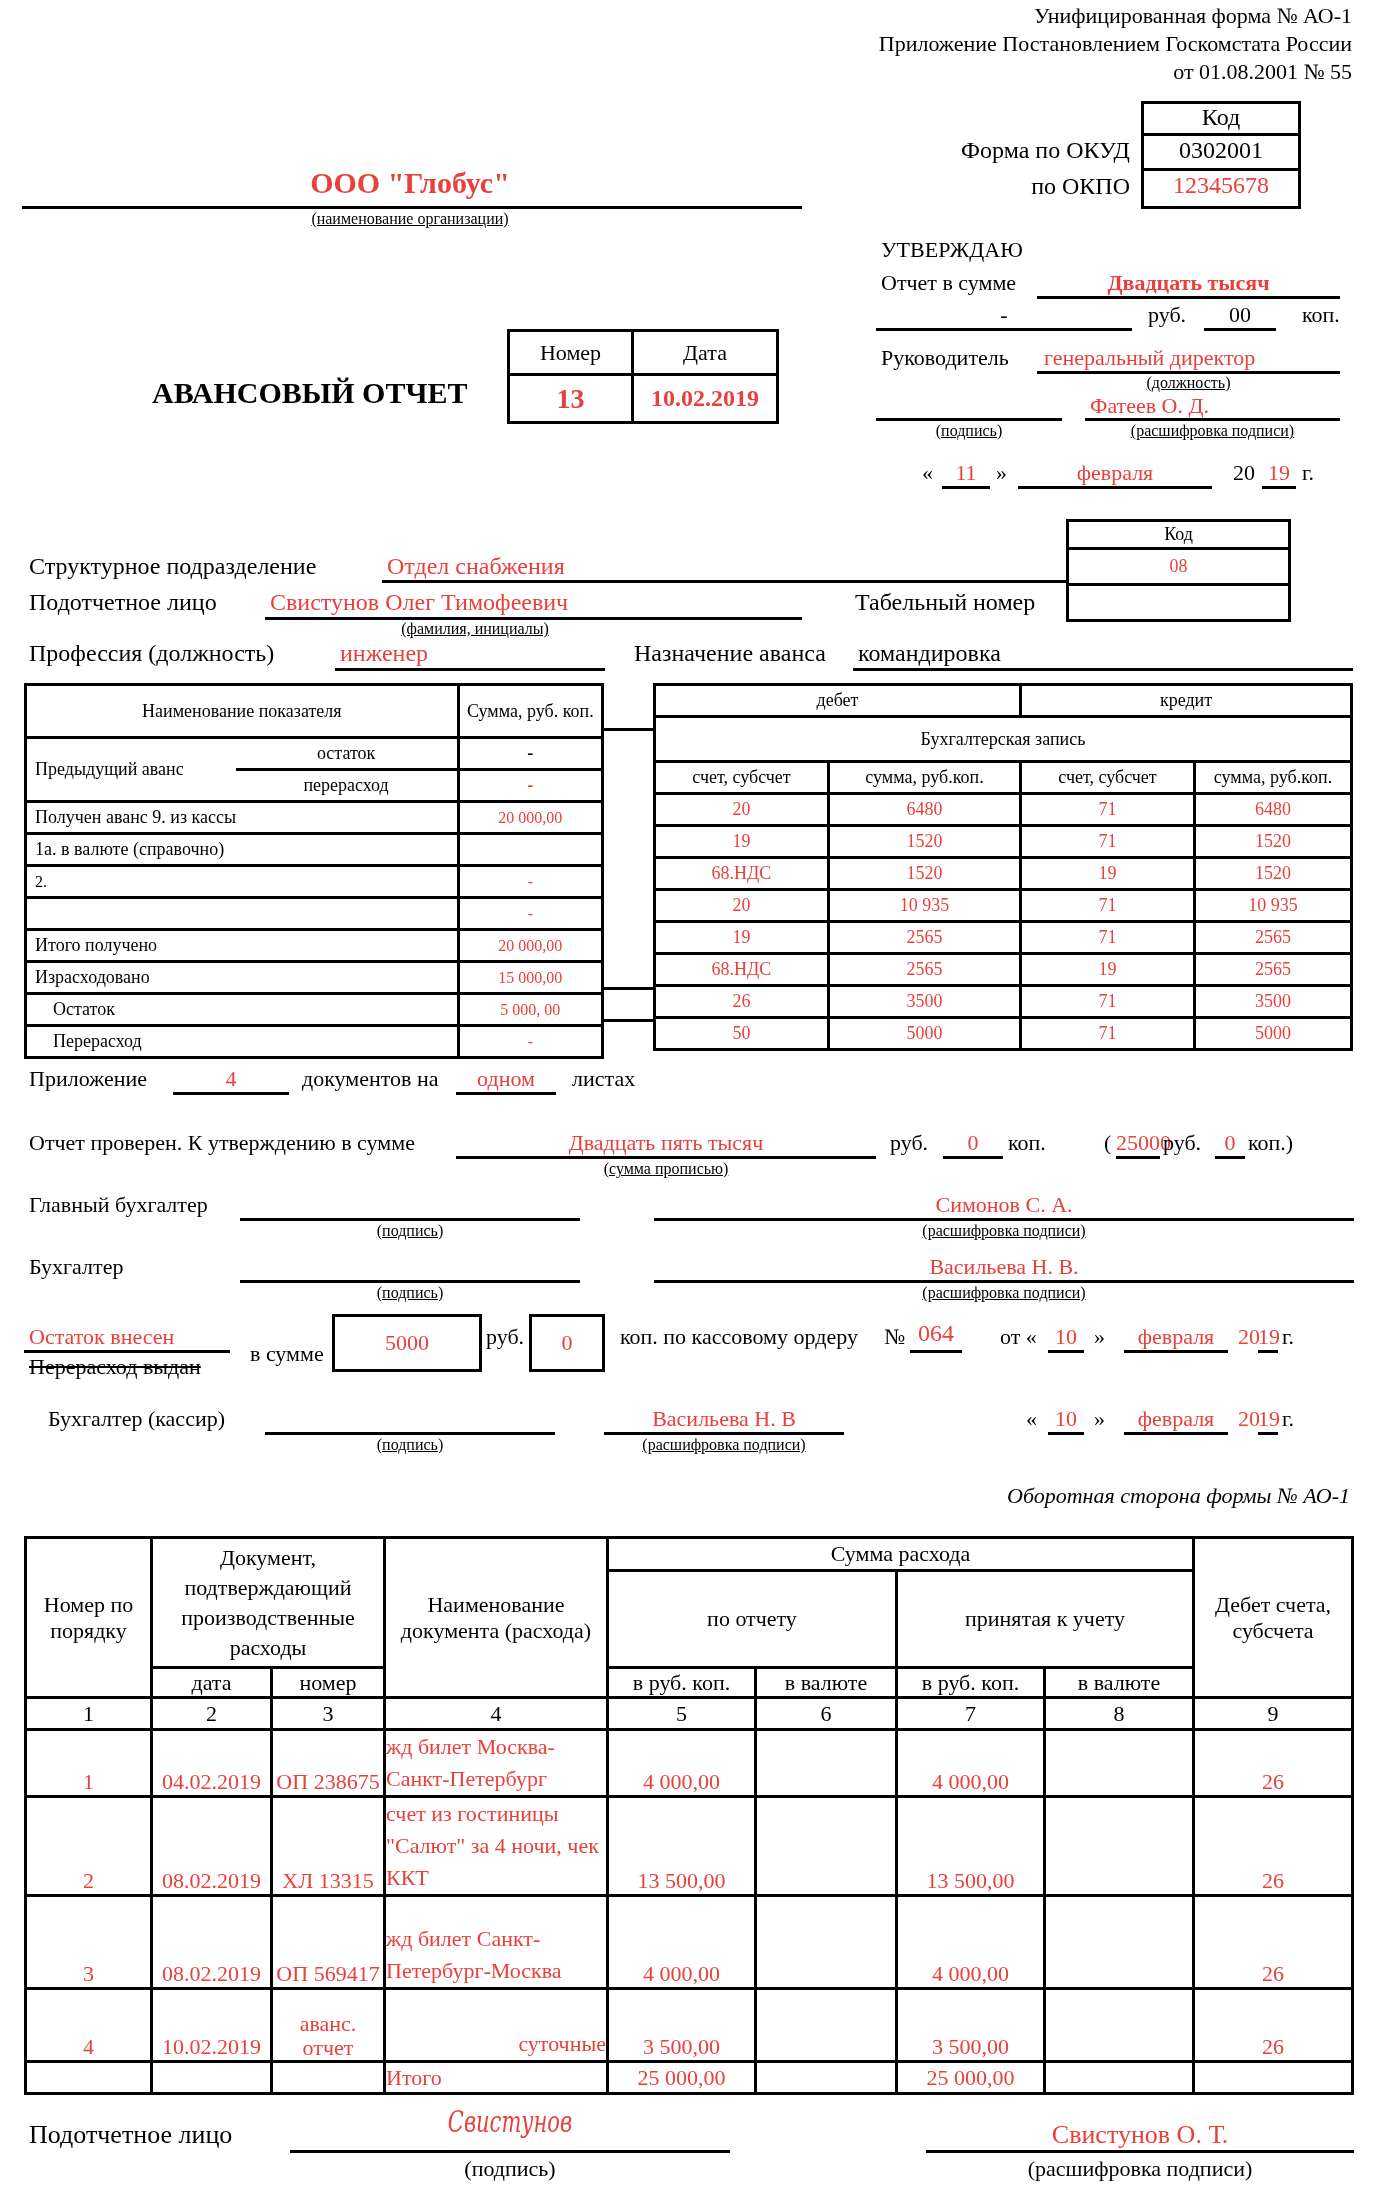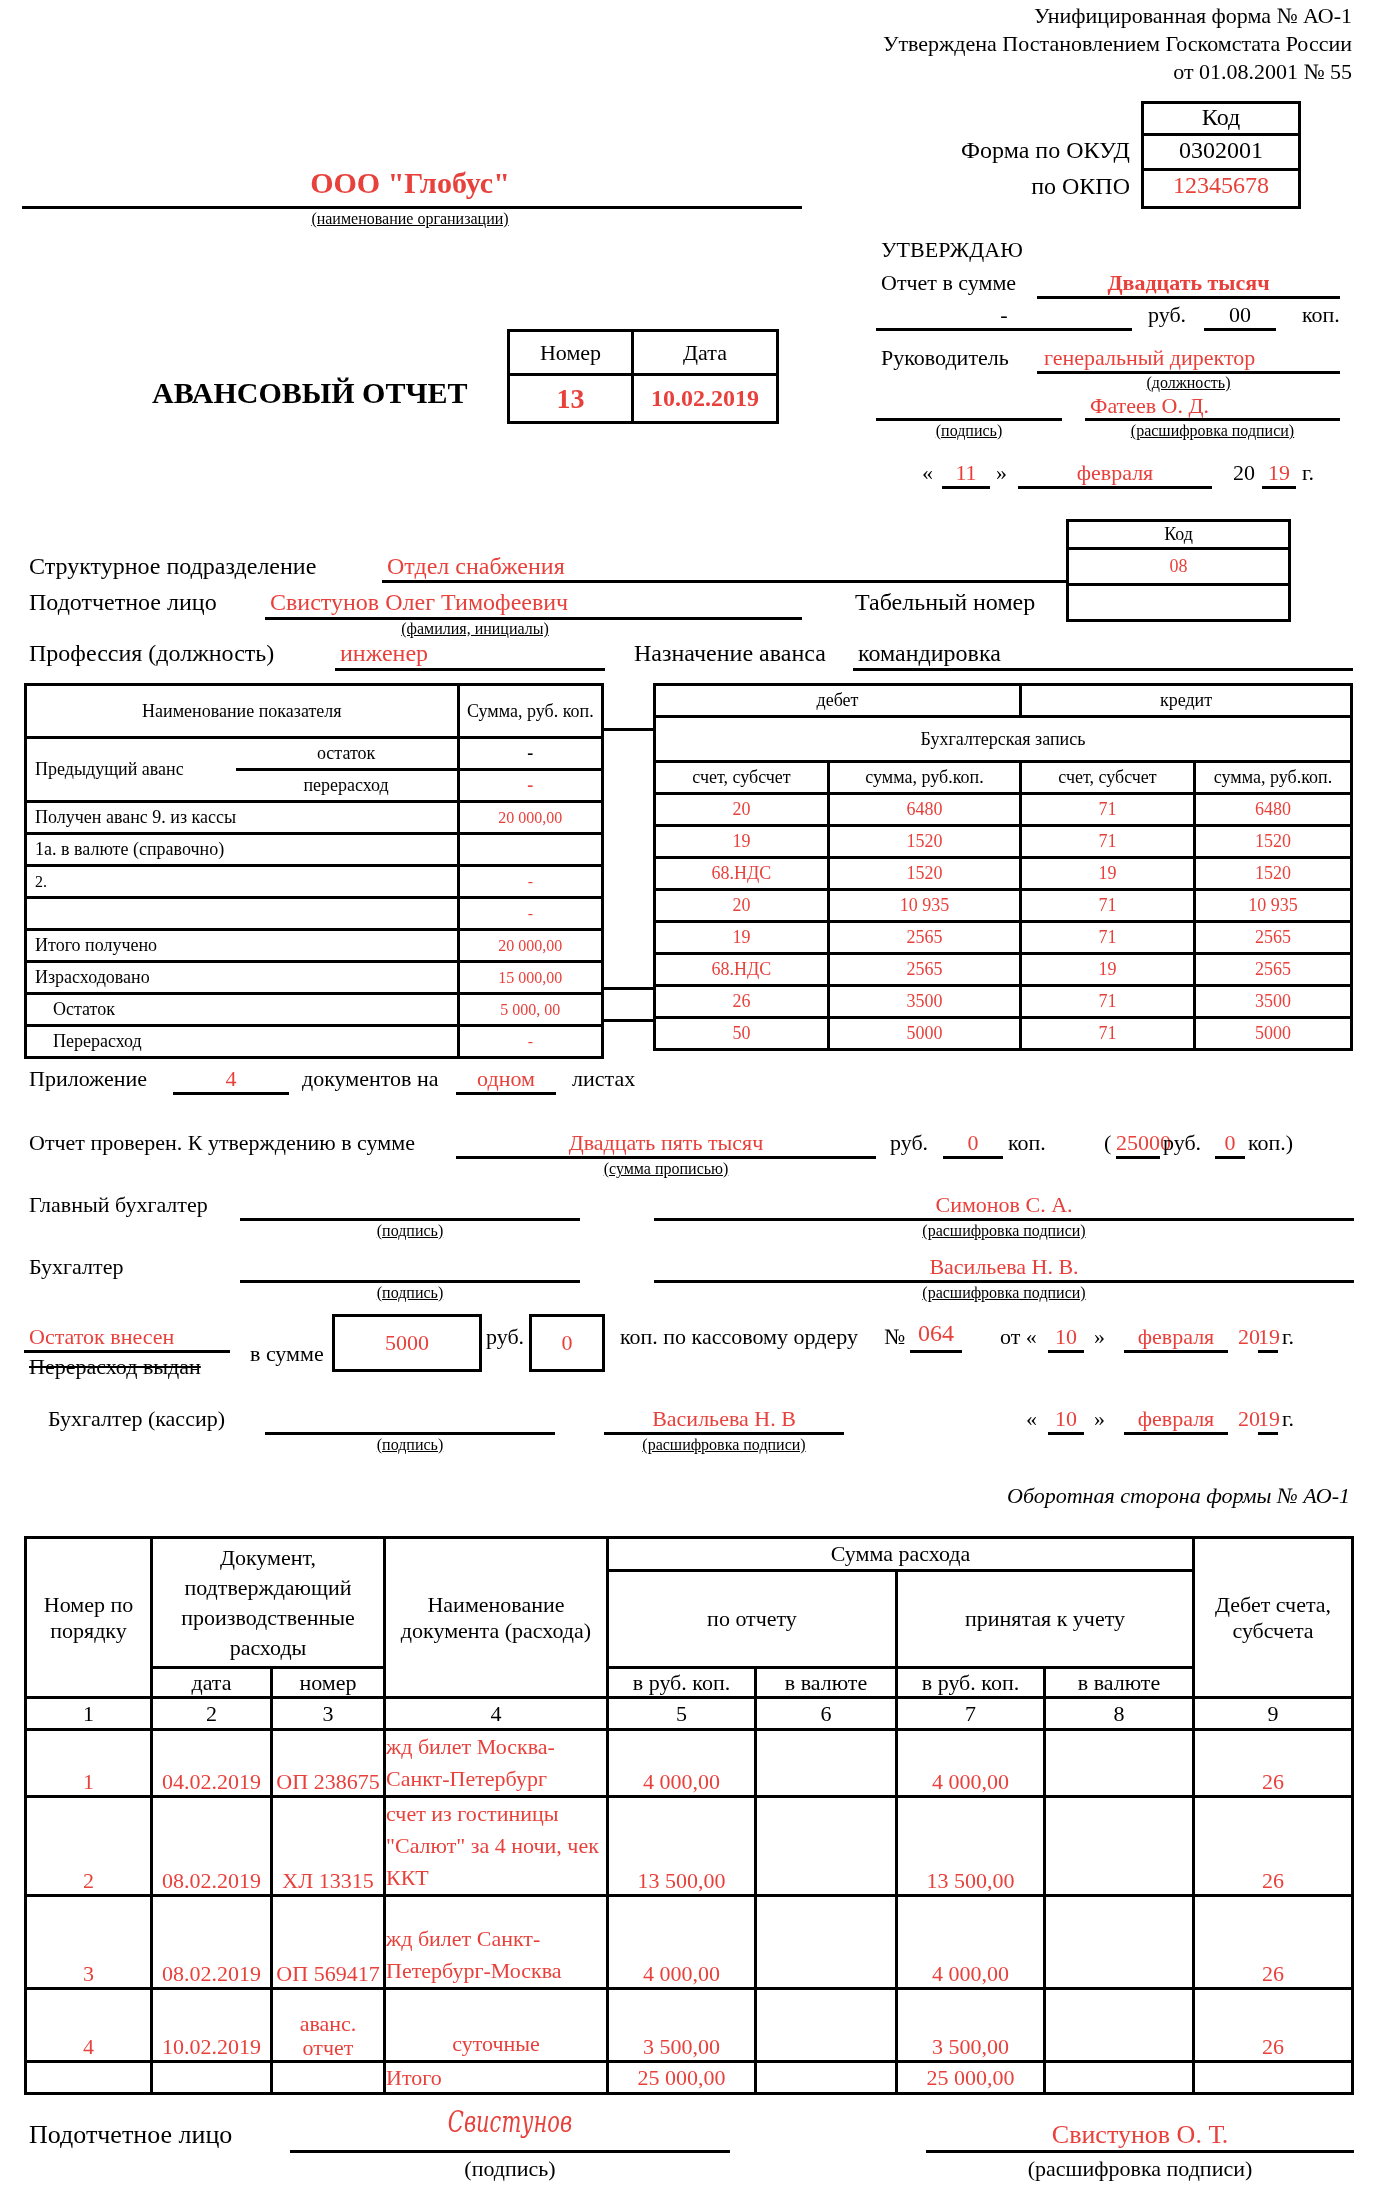--- a/index.html
+++ b/index.html
@@ -16,21 +16,21 @@
   table { border-collapse: collapse; position: absolute; }
   td { border: 3px solid #000; text-align: center; vertical-align: middle; padding: 0; }
   .ftbl td { font-size: 18px; height: 32px; }
   .box { position: absolute; border: 3px solid #000; }
 </style>
 </head>
 <body>
 
 <div class="abs right t22" style="right:48px; top:2px; width:700px; line-height:28px;">
   <div>Унифицированная форма № АО-1</div>
-  <div>Утверждена Постановлением Госкомстата России</div>
+  <div>Приложение Постановлением Госкомстата России</div>
   <div>от 01.08.2001 № 55</div>
 </div>
 
 <div class="box" style="left:1141px; top:101px; width:160px; height:108px;"></div>
 <div class="abs" style="left:1141px; top:133px; width:160px; border-top:3px solid #000;"></div>
 <div class="abs" style="left:1141px; top:168px; width:160px; border-top:3px solid #000;"></div>
 <div class="abs center t24" style="left:1141px; top:104px; width:160px;">Код</div>
 <div class="abs right t24" style="left:800px; top:137px; width:330px;">Форма по ОКУД</div>
 <div class="abs center t24" style="left:1141px; top:137px; width:160px;">0302001</div>
 <div class="abs right t24" style="left:800px; top:173px; width:330px;">по ОКПО</div>
@@ -390,21 +390,21 @@
     <td style="vertical-align:bottom;">4 000,00</td>
     <td></td>
     <td style="vertical-align:bottom;">4 000,00</td>
     <td></td>
     <td style="vertical-align:bottom;">26</td>
   </tr>
   <tr class="red" style="height:73px;">
     <td style="vertical-align:bottom;">4</td>
     <td style="vertical-align:bottom; white-space:nowrap; overflow:hidden;">10.02.2019</td>
     <td style="vertical-align:bottom; line-height:24px;">аванс. отчет</td>
-    <td style="vertical-align:bottom; text-align:center; line-height:32px;">суточные</td>
+    <td style="vertical-align:bottom; text-align:right; line-height:32px;">суточные</td>
     <td style="vertical-align:bottom;">3 500,00</td>
     <td></td>
     <td style="vertical-align:bottom;">3 500,00</td>
     <td></td>
     <td style="vertical-align:bottom;">26</td>
   </tr>
   <tr class="red" style="height:32px;">
     <td></td>
     <td></td>
     <td></td>

